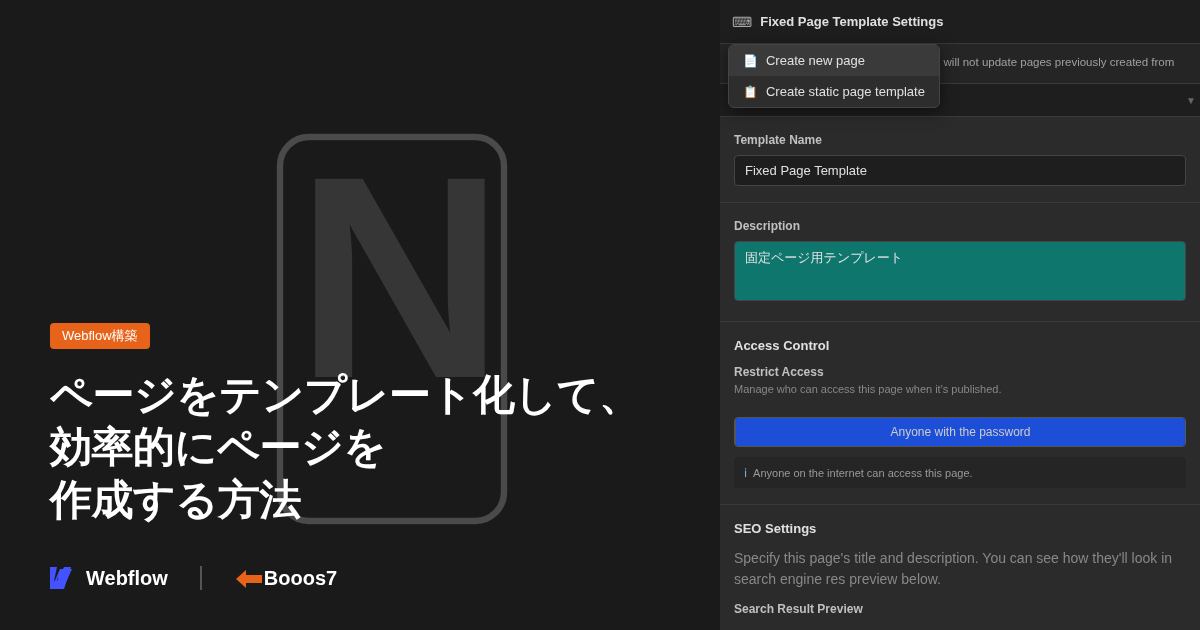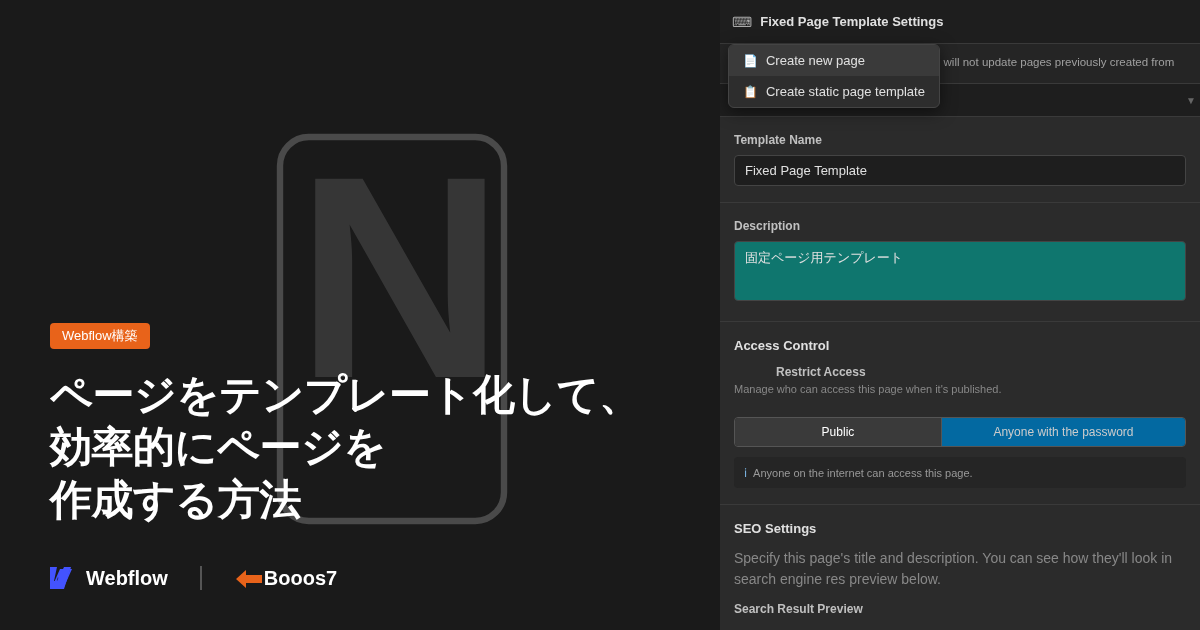--- a/index.html
+++ b/index.html
@@ -262,21 +262,20 @@
       font-size: 13px;
       font-weight: 700;
       margin-bottom: 12px;
     }
 
     .subsection-title {
       color: #c0c0c0;
       font-size: 12px;
       font-weight: 600;
       margin-bottom: 4px;
-      margin-left: 42px;
     }
 
     .subsection-desc {
       color: #888;
       font-size: 11px;
       margin-bottom: 22px;
     }
 
     .access-buttons {
       display: flex;
@@ -301,21 +300,21 @@
     .access-btn.active {
       background: #3a3a3a;
       color: #fff;
     }
 
     .access-btn-right {
       flex: 1.2;
       padding: 7px 10px;
       font-size: 12px;
       color: #ccc;
-      background: #0369a1;
+      background: #1d4ed8;
       border: none;
       border-left: 1px solid #555;
       cursor: pointer;
       text-align: center;
     }
 
     .access-info {
       display: flex;
       align-items: center;
       gap: 6px;
@@ -457,21 +456,20 @@
     <div class="form-section">
       <label class="form-label">Description</label>
       <textarea class="form-textarea" style="">固定ページ用テンプレート</textarea>
     </div>
 
     <div class="access-section">
       <div class="section-title">Access Control</div>
       <div class="subsection-title">Restrict Access</div>
       <div class="subsection-desc">Manage who can access this page when it's published.</div>
       <div class="access-buttons">
-        <button class="access-btn active">Public</button>
         <button class="access-btn-right">Anyone with the password</button>
       </div>
       <div class="access-info">
         <span class="access-info-icon">ℹ</span>
         <span class="access-info-text">Anyone on the internet can access this page.</span>
       </div>
     </div>
 
     <div class="seo-section">
       <div class="section-title">SEO Settings</div>

